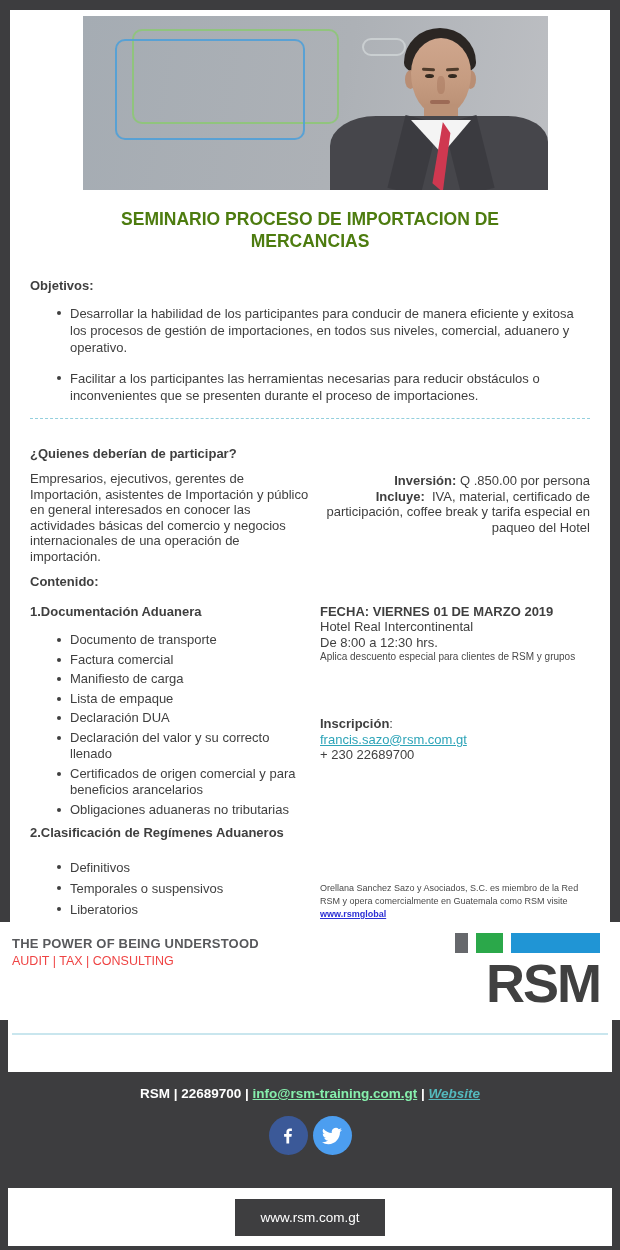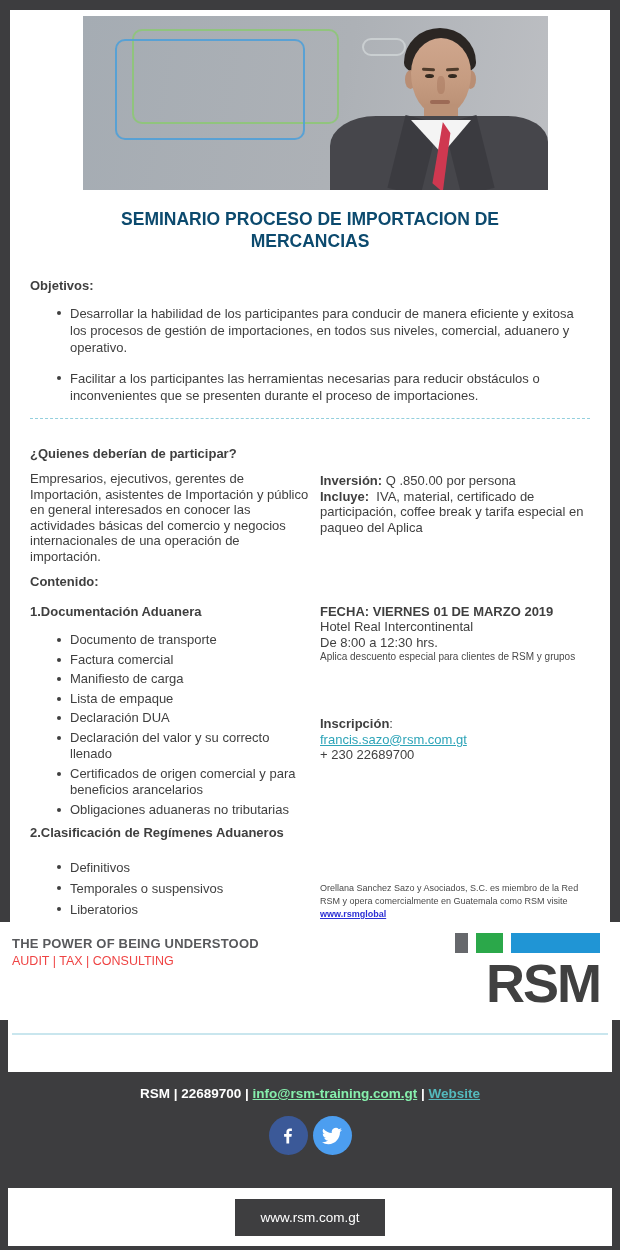--- a/index.html
+++ b/index.html
@@ -43,21 +43,21 @@
   .nose  { left:129px; top:60px; width:8px; height:18px; background:rgba(160,110,85,.4); border-radius:40%; }
   .mouth { left:122px; top:84px; width:20px; height:4px; background:#9c6a56; border-radius:3px; }
   .neck  { left:116px; top:88px; width:34px; height:32px; background:#bb9176; }
   .suit  { left:22px;  top:100px; width:218px; height:80px; background:#46464b; border-radius:46px 40px 0 0 / 30px 26px 0 0; }
   .lapel-l{ left:88px;  top:102px; width:34px; height:75px; background:#3b3b40; transform:rotate(14deg); }
   .lapel-r{ left:144px; top:102px; width:34px; height:75px; background:#3b3b40; transform:rotate(-14deg); }
   .collar{ left:103px; top:104px; width:60px; height:34px; background:#f4f4f4; clip-path:polygon(0 0,100% 0,52% 100%); }
   .tie   { left:124px; top:106px; width:18px; height:70px; background:#cf3850; clip-path:polygon(50% 0,95% 15%,70% 100%,10% 88%); transform:rotate(3deg); }
 
   .title {
-    color:#0c4a6e; font-size:17.5px; font-weight:bold; text-align:center;
+    color:#4d7c0f; font-size:17.5px; font-weight:bold; text-align:center;
     max-width:440px; margin:18px auto 0; line-height:22px;
   }
 
   .content { position:relative; padding:0 20px; font-size:13px; }
   .h { font-weight:bold; margin:0; line-height:15px; }
   .obj-heading { margin-top:26px; }
 
   ul { margin:0; padding:0 0 0 40px; list-style:none; }
   li { position:relative; }
   li::before { content:""; position:absolute; left:-13px; top:6px; width:4px; height:4px; border-radius:50%; background:#3f3f3f; }
@@ -66,21 +66,21 @@
   .obj-list li:last-child { margin-bottom:0; }
 
   .dashed { border:0; border-top:1px dashed #93cfdd; margin:14px 0 0; }
 
   .row { display:flex; }
   .col-l { width:290px; }
   .col-r { flex:1; }
   .row-participar { margin-top:27px; }
   .participar-body { margin:10px 0 0; line-height:15.5px; max-width:280px; }
   .inv-block { padding-top:27px; line-height:15.5px; }
-  .inv-block p { margin:0; }
+  .inv-block p { margin:0;text-align:right; }
   .contenido-heading { margin-top:10px; }
   .row-doc { margin-top:15px; }
   .doc-list { margin-top:13px; width:272px; }
   .doc-list li { line-height:16.5px; margin-bottom:3px; }
   .fecha-block { line-height:15.5px; }
   .fecha-block p { margin:0; }
   .fecha-nota { font-size:10px; line-height:12px; margin-top:1px !important; color:#4a4a4a; }
   .insc-block { margin-top:53px; line-height:15.5px; }
   .insc-block p { margin:0; }
   .row-reg { margin-top:4px; }
@@ -103,21 +103,21 @@
   .b-blue  { width:89px; background:#2095d5; }
   .rsm-text { font-size:54px; font-weight:bold; color:#404040; line-height:56px; letter-spacing:-2px; margin-top:2px; }
 
   .subband { height:52px; margin:0 8px; background:#ffffff; padding-top:13px; }
   .blue-line { border-top:2px solid #c9e6ee; margin:0 4px; }
 
   
   .darkfooter { height:116px; background:#3d3d3f; text-align:center; color:#ffffff; padding-top:14px; }
   .contact-line { font-size:13.5px; font-weight:bold; }
   .f-link-blue { color:#86efac; text-decoration:underline; }
-  .f-link-teal { color:#54b9bd; text-decoration:underline; }
+  .f-link-teal { color:#54b9bd; text-decoration:underline;font-style:italic; }
   .social { margin-top:15px; display:flex; justify-content:center; gap:5px; }
   .icon-circle { width:39px; height:39px; border-radius:50%; display:flex; align-items:center; justify-content:center; }
   .fb { background:#3b5998; }
   .tw { background:#4c9ef0; }
 
   
   .bottomband { height:58px; margin:0 8px; background:#ffffff; display:flex; align-items:center; justify-content:center; }
   .site-btn { background:#3e3e40; color:#ffffff; font-size:13.5px; padding:11px 25px; text-decoration:none; display:inline-block; }
 </style>
 </head>
@@ -164,21 +164,21 @@
     <hr class="dashed">
 
     <div class="row row-participar">
       <div class="col-l">
         <p class="h">¿Quienes deberían de participar?</p>
         <p class="participar-body">Empresarios, ejecutivos, gerentes de Importación, asistentes de Importación y público en general interesados en conocer las actividades básicas del comercio y negocios internacionales de una operación de importación.</p>
       </div>
       <div class="col-r">
         <div class="inv-block">
           <p><span class="h">Inversión:</span> <span>Q .850.00 por persona</span></p>
-          <p><span class="h">Incluye:</span>&nbsp; <span>IVA, material, certificado de participación, coffee break y tarifa especial en paqueo del Aplica</span></p>
+          <p><span class="h">Incluye:</span>&nbsp; <span>IVA, material, certificado de participación, coffee break y tarifa especial en paqueo del Hotel</span></p>
         </div>
       </div>
     </div>
 
     <p class="h contenido-heading">Contenido:</p>
 
     <div class="row row-doc">
       <div class="col-l">
         <p class="h">1.Documentación Aduanera</p>
         <ul class="doc-list">

